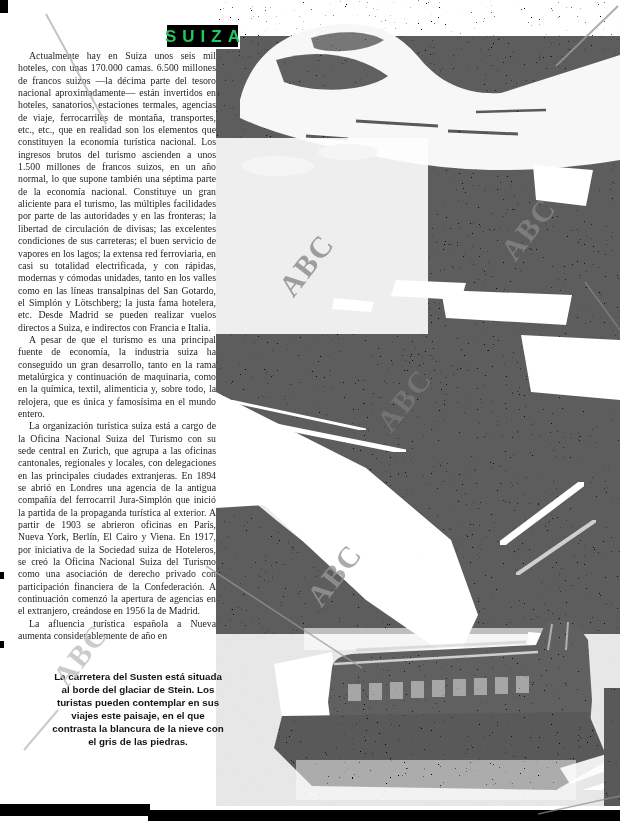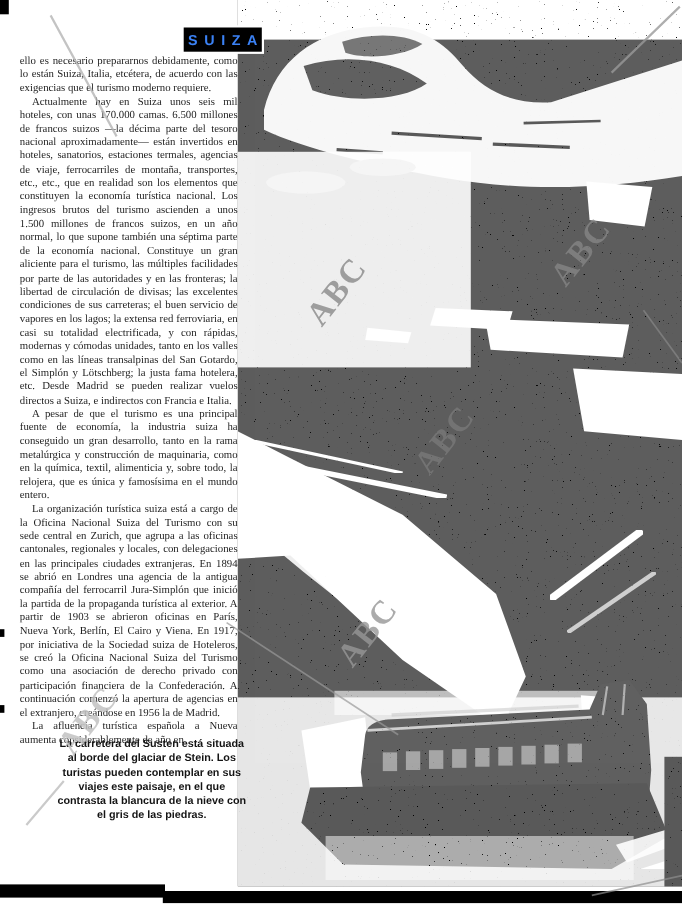--- a/index.html
+++ b/index.html
@@ -10,22 +10,22 @@
   
   .photo{position:absolute;left:216px;top:0;width:404px;height:806px;}
   .photo svg{display:block;}
   
   .suiza-box{
     position:absolute;left:167px;top:25px;width:71px;height:22px;
     background:#000;box-shadow:0 0 0 2px #ffffff;
     display:flex;align-items:center;justify-content:center;z-index:5;
   }
   .suiza-box span{
-    color:#3b82f6;font-family:"Liberation Sans",sans-serif;font-weight:bold;
-    font-size:13px;letter-spacing:6px;padding-left:6px;line-height:1;
+    color:#22c55e;font-family:"Liberation Sans",sans-serif;font-weight:bold;
+    font-size:17px;letter-spacing:6px;padding-left:6px;line-height:1;
   }
   
   .article{
     position:absolute;left:18px;top:50px;width:198px;
     font-size:9.8px;line-height:12.35px;color:#1d1d1d;
     text-align:justify;z-index:2;
   }
   .article p{margin:0;text-indent:11px;}
   .article p.cont{text-indent:0;}
   
@@ -147,23 +147,22 @@
 
       <rect x="0" y="0" width="404" height="806" fill="#ffffff" filter="url(#fDots)" opacity=".35"></rect>
     </svg>
   </div>
 
   <div class="suiza-box">
     <span>SUIZA</span>
   </div>
 
   <div class="article">
-    <p class="cont">ello es necesario prepararnos debidamente, como lo están Suiza, Italia, etcétera, de acuerdo con las exigencias que el turismo moderno requiere.</p>
     <p>Actualmente hay en Suiza unos seis mil hoteles, con unas 170.000 camas. 6.500 millones de francos suizos —la décima parte del tesoro nacional aproximadamente— están invertidos en hoteles, sanatorios, estaciones termales, agencias de viaje, ferrocarriles de montaña, transportes, etc., etc., que en realidad son los elementos que constituyen la economía turística nacional. Los ingresos brutos del turismo ascienden a unos 1.500 millones de francos suizos, en un año normal, lo que supone también una séptima parte de la economía nacional. Constituye un gran aliciente para el turismo, las múltiples facilidades por parte de las autoridades y en las fronteras; la libertad de circulación de divisas; las excelentes condiciones de sus carreteras; el buen servicio de vapores en los lagos; la extensa red ferroviaria, en casi su totalidad electrificada, y con rápidas, modernas y cómodas unidades, tanto en los valles como en las líneas transalpinas del San Gotardo, el Simplón y Lötschberg; la justa fama hotelera, etc. Desde Madrid se pueden realizar vuelos directos a Suiza, e indirectos con Francia e Italia.</p>
-    <p>A pesar de que el turismo es una principal fuente de economía, la industria suiza ha conseguido un gran desarrollo, tanto en la rama metalúrgica y construcción de maquinaria, como en la química, textil, alimenticia y, sobre todo, la relojera, que es única y famosísima en el mundo entero.</p>
+    <p>A pesar de que el turismo es una principal fuente de economía, la industria suiza ha conseguido un gran desarrollo, tanto en la rama metalúrgica y continuación de maquinaria, como en la química, textil, alimenticia y, sobre todo, la relojera, que es única y famosísima en el mundo entero.</p>
     <p>La organización turística suiza está a cargo de la Oficina Nacional Suiza del Turismo con su sede central en Zurich, que agrupa a las oficinas cantonales, regionales y locales, con delegaciones en las principales ciudades extranjeras. En 1894 se abrió en Londres una agencia de la antigua compañía del ferrocarril Jura-Simplón que inició la partida de la propaganda turística al exterior. A partir de 1903 se abrieron oficinas en París, Nueva York, Berlín, El Cairo y Viena. En 1917, por iniciativa de la Sociedad suiza de Hoteleros, se creó la Oficina Nacional Suiza del Turismo como una asociación de derecho privado con participación financiera de la Confederación. A continuación comenzó la apertura de agencias en el extranjero, creándose en 1956 la de Madrid.</p>
     <p>La afluencia turística española a Nueva aumenta considerablemente de año en</p>
   </div>
 
   <div class="caption">La carretera del Susten está situada al borde del glaciar de Stein. Los turistas pueden contemplar en sus viajes este paisaje, en el que contrasta la blancura de la nieve con el gris de las piedras.</div>
 
   <div class="corner-notch"></div>
   <div class="edge-mark1"></div>
   <div class="edge-mark2"></div>
   <div class="bar-left"></div>

